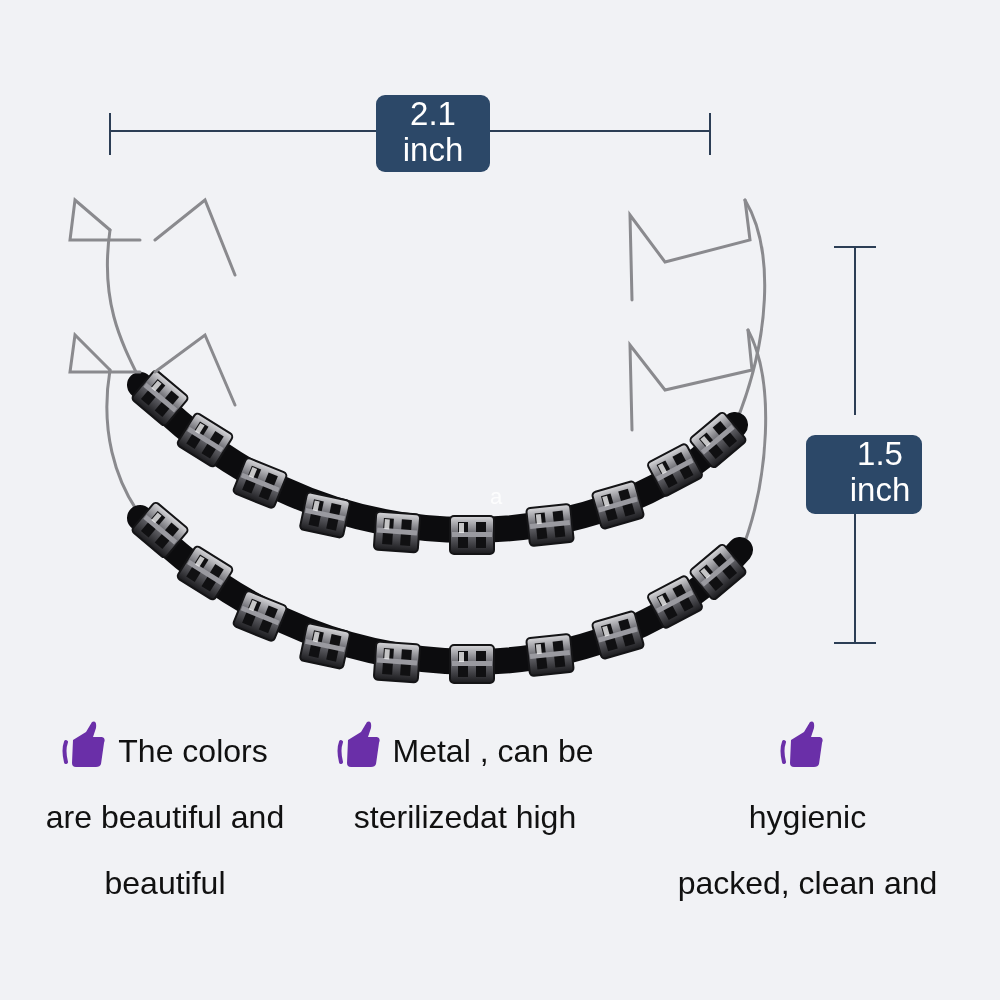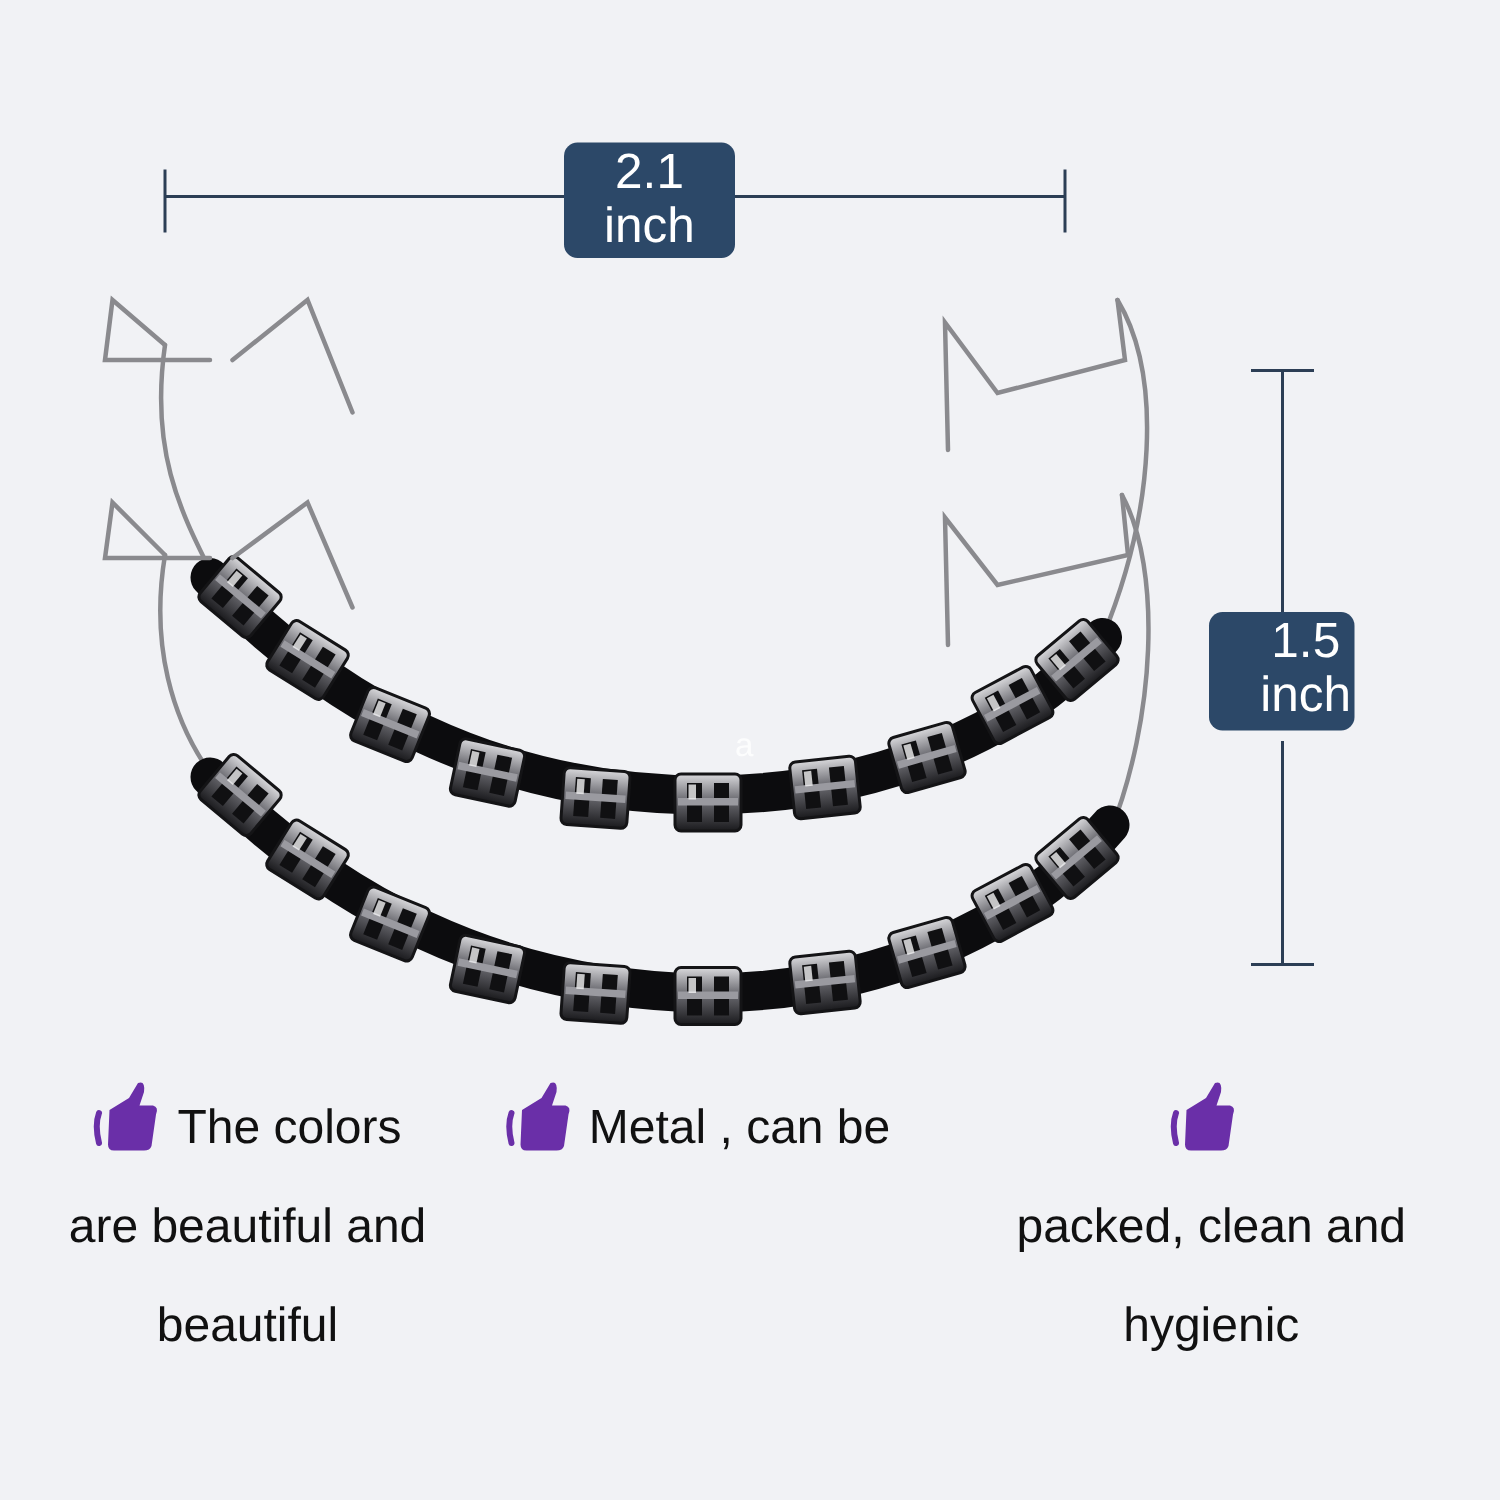--- a/index.html
+++ b/index.html
@@ -17,21 +17,21 @@
       color: #ffffff;
       border-radius: 9px;
       text-align: center;
       font-size: 33px;
       line-height: 36px;
       box-sizing: border-box;
       padding-top: 1px;
     }
     .dim-label span { display: block; }
     #dim-width-label { left: 376px; top: 95px; width: 114px; height: 77px; }
-    #dim-height-label { left: 806px; top: 408px; width: 97px; height: 79px; padding-left: 32px; }
+    #dim-height-label { left: 806px; top: 435px; width: 116px; height: 79px; padding-left: 32px; }
     .braces { position: absolute; left: 0; top: 0; }
     .feature {
       position: absolute;
       top: 718px;
       text-align: center;
       color: #111111;
       font-size: 32px;
       line-height: 66px;
     }
     .feature .line { display: block; white-space: nowrap; }
@@ -153,24 +153,25 @@
   <span class="line">beautiful</span>
 </div>
 
 <div class="feature" id="feature-2">
   <span class="line first">
     <svg class="thumb" viewBox="0 0 44 48">
       <path d="M4 22 Q1 30 4 42" stroke="#6a2fa8" stroke-width="4" fill="none" stroke-linecap="round"></path>
       <path d="M11 20 L24 12 L30 2 Q35 0 34 8 L31 17 L40 17 Q44 18 42 23 L39 44 Q38 47 34 47 L14 47 Q10 47 10 43 Z" fill="#6a2fa8"></path>
     </svg><span>Metal , can be</span>
   </span>
+  <span class="line">sterilizedat high</span>
 </div>
 
 <div class="feature" id="feature-3">
   <span class="line first">
     <svg class="thumb" viewBox="0 0 44 48">
       <path d="M4 22 Q1 30 4 42" stroke="#6a2fa8" stroke-width="4" fill="none" stroke-linecap="round"></path>
       <path d="M11 20 L24 12 L30 2 Q35 0 34 8 L31 17 L40 17 Q44 18 42 23 L39 44 Q38 47 34 47 L14 47 Q10 47 10 43 Z" fill="#6a2fa8"></path>
     </svg>
   </span>
+  <span class="line">hygienic</span>
   <span class="line">packed, clean and</span>
-  <span class="line">hygienic</span>
 </div>
 
 </body></html>

